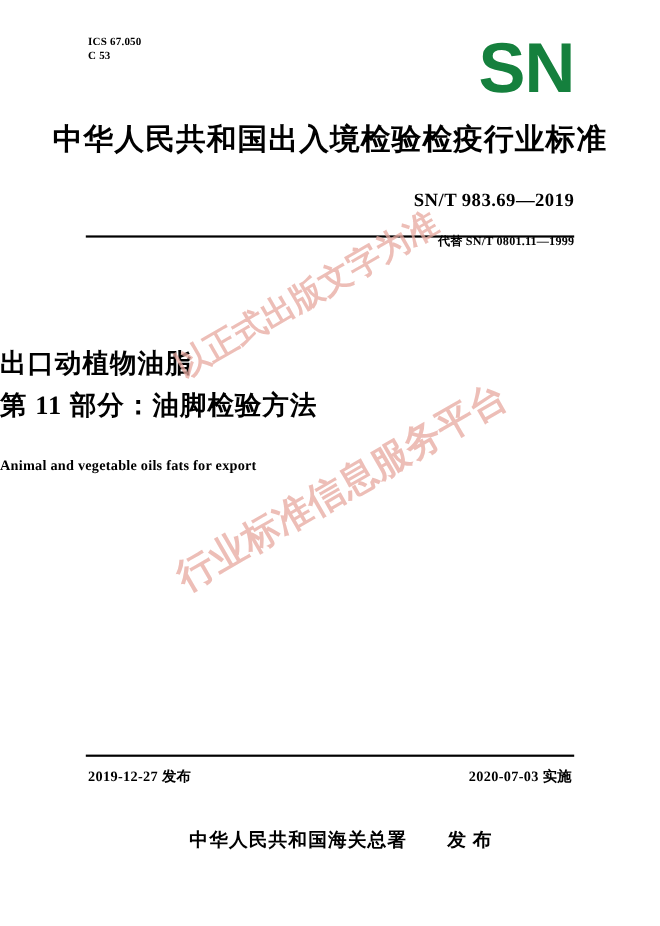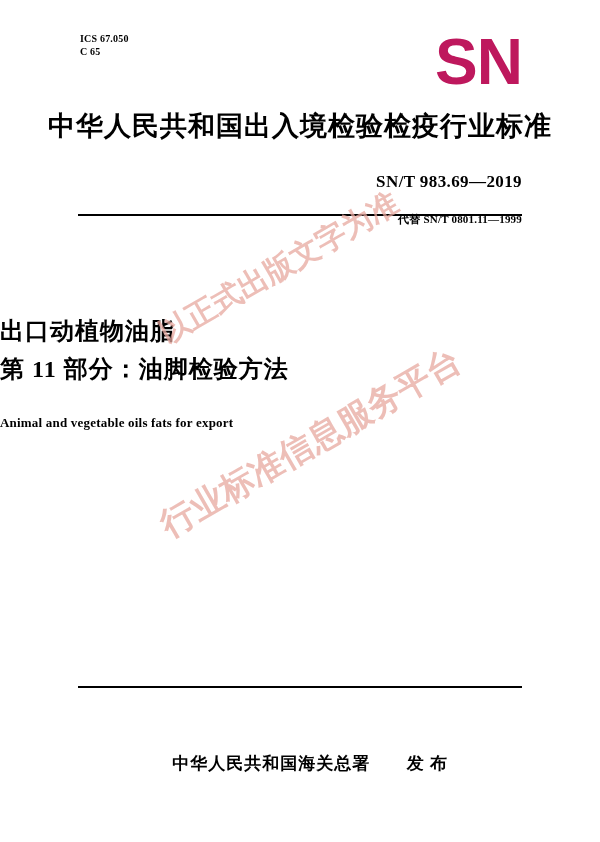--- a/index.html
+++ b/index.html
@@ -37,21 +37,21 @@
   
   .sn-logo {
     position: absolute;
     right: 78px;
     top: 30px;
     font-family: "Liberation Sans", sans-serif;
     font-weight: bold;
     font-size: 64px;
     line-height: 64px;
     letter-spacing: -1px;
-    color: #be185d;
+    color: #15803d;
   }
 
   
   .std-title {
     position: absolute;
     left: 0;
     right: 0;
     top: 108px;
     text-align: center;
     font-family: "Liberation Serif", serif;
@@ -188,21 +188,21 @@
     transform-origin: left top;
   }
 </style>
 </head>
 <body>
 
 <div class="page">
 
   <div class="ics-block">
     <div>ICS 67.050</div>
-    <div>C 65</div>
+    <div>C 53</div>
   </div>
 
   <div class="sn-logo">SN</div>
 
   <div class="std-title">中华人民共和国出入境检验检疫行业标准</div>
 
   <div class="std-number">
     <div class="num">SN/T 983.69—2019</div>
     <div class="replaces">代替 SN/T 0801.11—1999</div>
   </div>
@@ -218,20 +218,24 @@
     <div>Animal and vegetable oils fats for export</div>
   </div>
 
   <div class="watermark">
     <div class="wm-text wm1">以正式出版文字为准</div>
     <div class="wm-text wm2">行业标准信息服务平台</div>
   </div>
 
   <div class="rule-bottom"></div>
 
+  <div class="date-row">
+    <div>2019-12-27 发布</div>
+    <div>2020-07-03 实施</div>
+  </div>
 
   <div class="issuer">
     <span>中华人民共和国海关总署</span>
     <span class="gap"></span>
     <span>发 布</span>
   </div>
 
 </div>
 
 </body></html>

